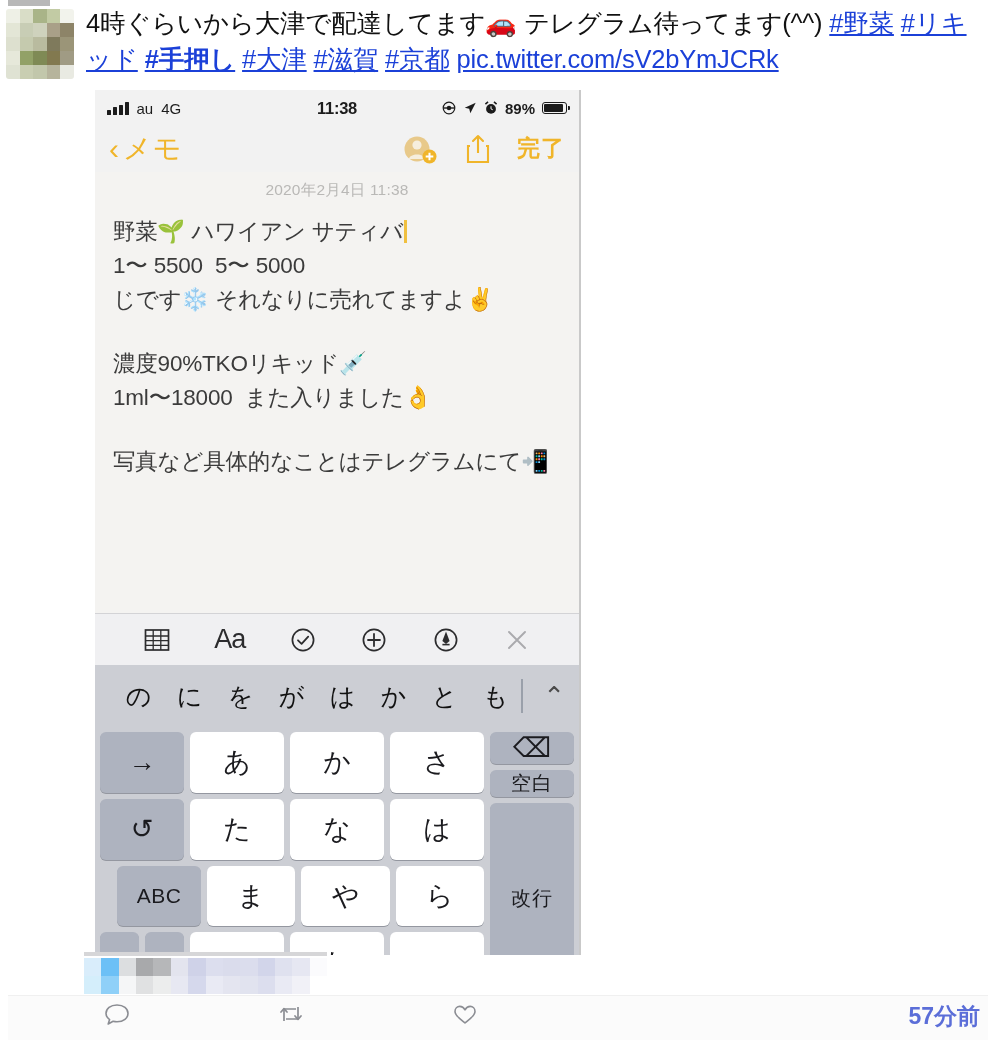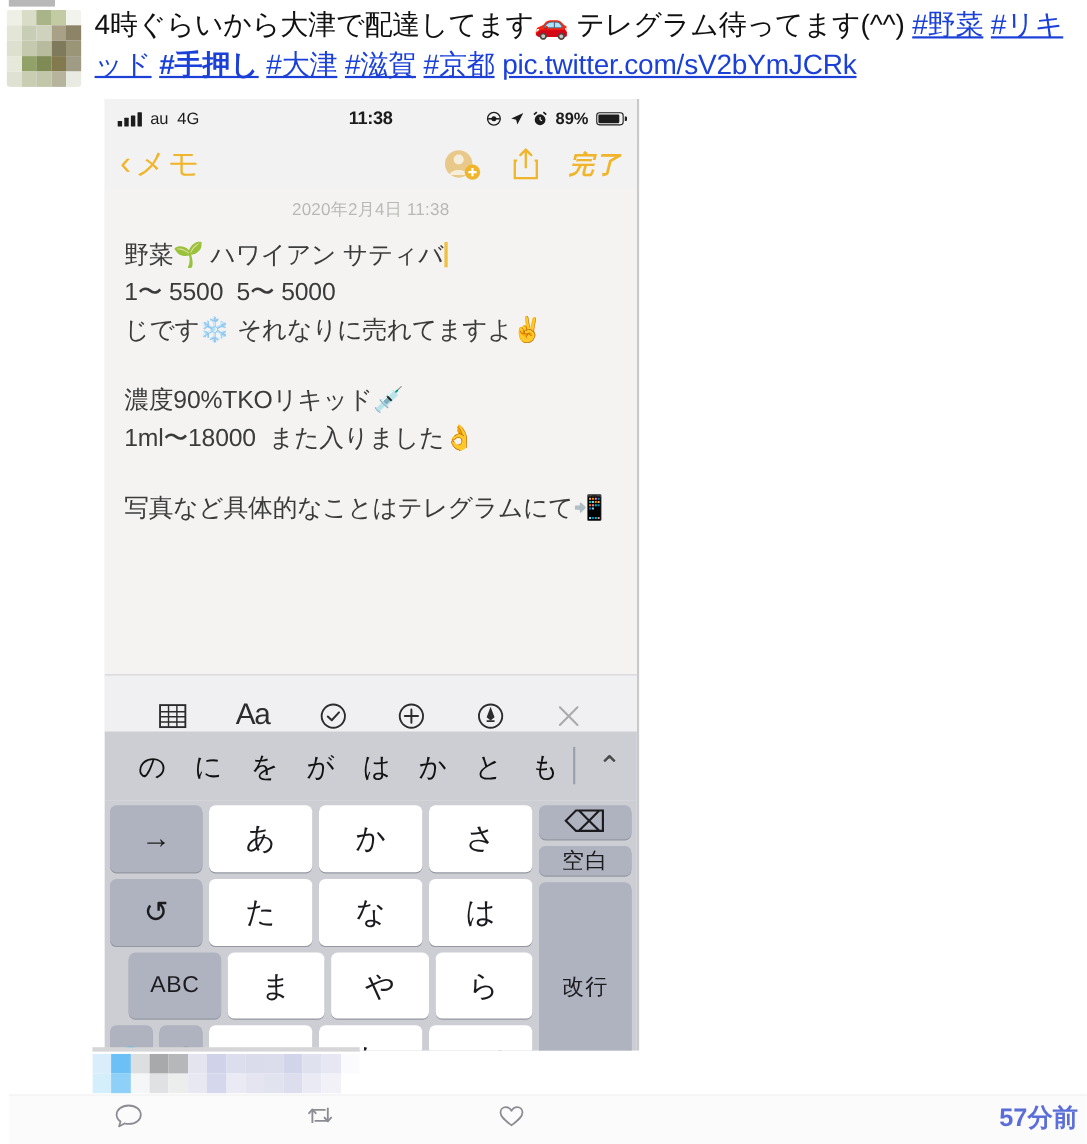--- a/index.html
+++ b/index.html
@@ -90,21 +90,21 @@
   .battery i { display:block; height:100%; width:89%; background:#1c1c1c; border-radius:1px; }
 
   
   .notes-nav {
     height: 46px; background:#f2f2f2;
     display:flex; align-items:center; padding: 0 14px;
   }
   .back-btn { display:flex; align-items:center; gap:4px; color:#f0b52a; }
   .chev { font-size: 30px; line-height:1; font-weight: 300; }
   .back-label { font-size: 28px; letter-spacing: 1px; }
-  .nav-right { margin-left:auto; display:flex; align-items:center; gap:26px;font-style:italic; }
+  .nav-right { margin-left:auto; display:flex; gap:26px; }
   .done-label { font-size: 23px; color:#f0b52a; font-weight:600; letter-spacing:1px; }
 
   
   .note-body {
     background: #f4f3f1; padding: 0 18px 10px 18px; height: 441px;
   }
   .note-date {
     text-align:center; color:#b9b8b6; font-size:15.5px;
     padding: 8px 0 14px 0; letter-spacing: 0.2px;
   }
@@ -115,21 +115,21 @@
   .note-gap { height: 30px; }
   .caret {
     display:inline-block; width:3px; height:23px; background:#f0c040;
     vertical-align:-4px; margin-left:1px;
   }
 
   
   .fmt-bar {
     height: 52px; background:#f0f0f2;
     border-top:1px solid #d3d3d6;
-    display:flex; align-items:flex-end; justify-content: space-around;
+    display:flex; align-items:center; justify-content: space-around;
     padding: 0 26px;
   }
   .fmt-bar .fmt-ico { color:#2c2c2e; display:flex; align-items:center; }
   .fmt-aa { font-size: 27px; letter-spacing:-1px; color:#2c2c2e; }
   .fmt-x { color:#aaaaae; }
 
   
   .pred-bar {
     height: 63px; background: #ccced4;
     display:flex; align-items:center;

